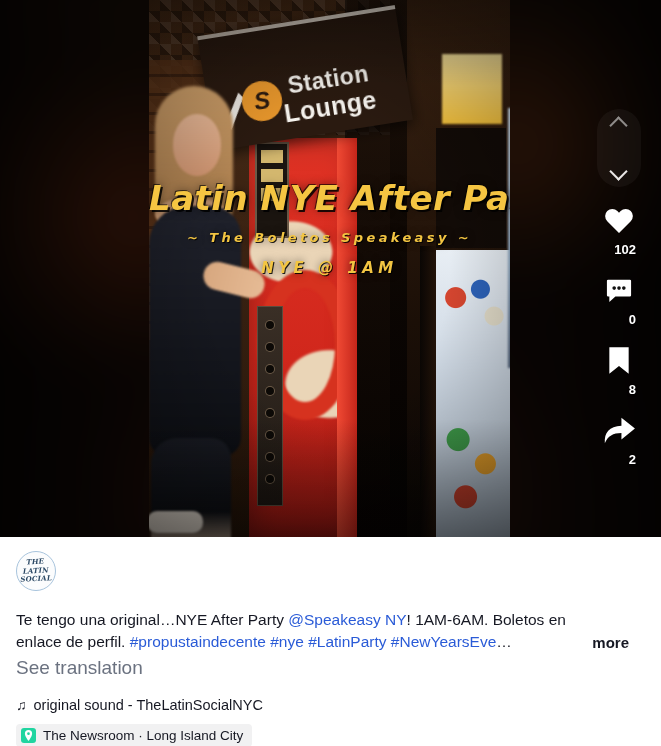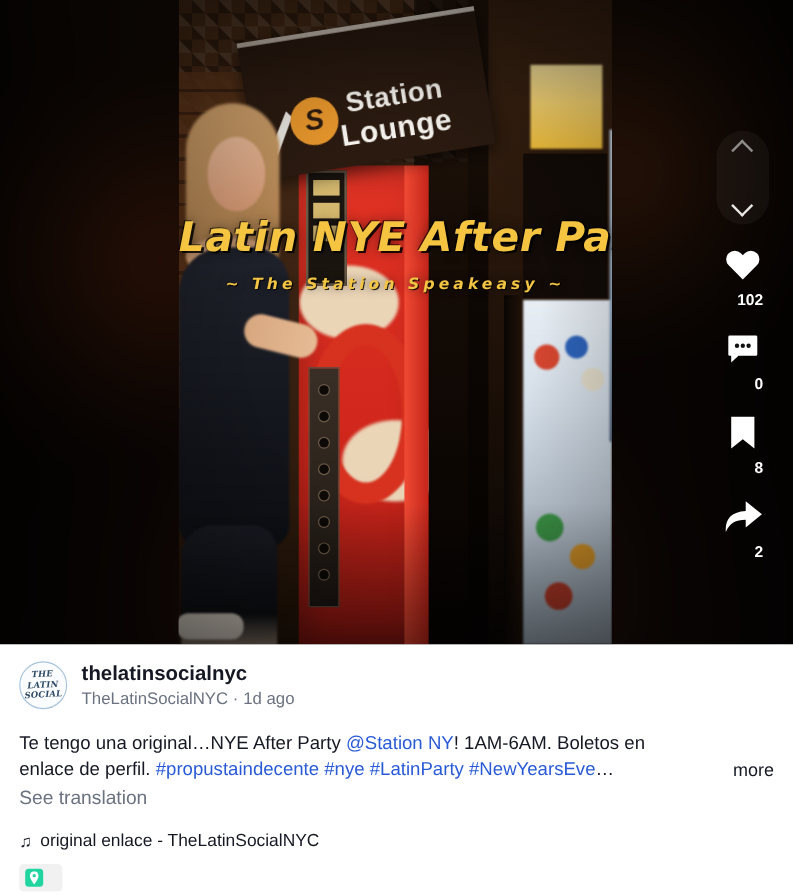--- a/index.html
+++ b/index.html
@@ -312,24 +312,24 @@
     font-family:"Liberation Sans", sans-serif;
     font-size:15px; padding:8px 24px; border-radius:3px; cursor:pointer;
   }
 
   .caption {
     margin-top:18px; position:relative; padding-right:66px;
     font-size:15.5px; line-height:1.42; color:#161823;
   }
   .lnk { color:#2a5bd7; }
   .more {
-    position:absolute; right:0; bottom:0;
-    font-size:15px; font-weight:normal; color:#161823; cursor:pointer;
-  }
-  .translate { margin-top:4px; font-size:16px; color:#6b7280; cursor:pointer; }
+    position:absolute; right:16px; bottom:0;
+    font-size:15px; font-weight:bold; color:#161823; cursor:pointer;
+  }
+  .translate { margin-top:4px; font-size:19px; color:#6b7280; cursor:pointer; }
 
   .sound { margin-top:18px; display:flex; align-items:center; font-size:14.5px; color:#161823; }
   .note { margin-right:7px; font-size:14px; }
 
   .loc {
     margin-top:11px; display:inline-flex; align-items:center;
     background:#f1f1f2; border-radius:4px; padding:4px 9px 4px 5px;
     font-size:13.5px; color:#161823; cursor:pointer;
   }
   .pin {
@@ -395,21 +395,22 @@
         <div class="w-body"></div>
         <div class="w-arm"></div>
         <div class="w-legs"></div>
         <div class="w-shoe"></div>
       </div>
 
       <div class="v-vignette"></div>
 
       <div class="overlay">
         <div class="ov-title">Latin NYE After Party</div>
-        <div class="ov-sub">~ The Station Speakeasy ~</div>
+        <div class="ov-sub">~ The Boletos Speakeasy ~</div>
+        <div class="ov-time">NYE @ 1AM</div>
       </div>
     </div>
 
     <div class="rail">
 
       <div class="navpill">
         <span class="chev chev-up"></span>
         <span class="chev down chev-dn"></span>
       </div>
 
@@ -458,40 +459,37 @@
   <div class="info">
 
     <div class="id-row">
       <div class="avatar">
         <div class="av-txt">
           <span>THE</span><br>
           <span>LATIN</span><br>
           <span>SOCIAL</span>
         </div>
       </div>
-      <div class="id-text">
-        <div class="uname">thelatinsocialnyc</div>
-        <div class="handle">TheLatinSocialNYC · 1d ago</div>
-      </div>
     </div>
 
     <div class="caption">
-      <span>Te tengo una original…NYE After Party </span><span class="lnk">@Station NY</span><span>! 1AM-6AM. Boletos en enlace de perfil. </span><span class="lnk">#propustaindecente #nye #LatinParty #NewYearsEve</span><span>…</span>
+      <span>Te tengo una original…NYE After Party </span><span class="lnk">@Speakeasy NY</span><span>! 1AM-6AM. Boletos en enlace de perfil. </span><span class="lnk">#propustaindecente #nye #LatinParty #NewYearsEve</span><span>…</span>
       <span class="more">more</span>
     </div>
     <div class="translate">See translation</div>
 
     <div class="sound">
       <span class="note">♫</span>
-      <span>original enlace - TheLatinSocialNYC</span>
+      <span>original sound - TheLatinSocialNYC</span>
     </div>
 
     <div class="loc">
       <span class="pin">
         <svg width="9" height="11" viewBox="0 0 10 12">
             <path d="M5 0a4 4 0 0 0-4 4c0 3 4 8 4 8s4-5 4-8a4 4 0 0 0-4-4Z" fill="#fff"></path>
             <circle cx="5" cy="4" r="1.5" fill="#20d5a0"></circle>
           </svg>
       </span>
+      <span>The Newsroom · Long Island City</span>
     </div>
 
   </div>
 </div>
 
 </body></html>

